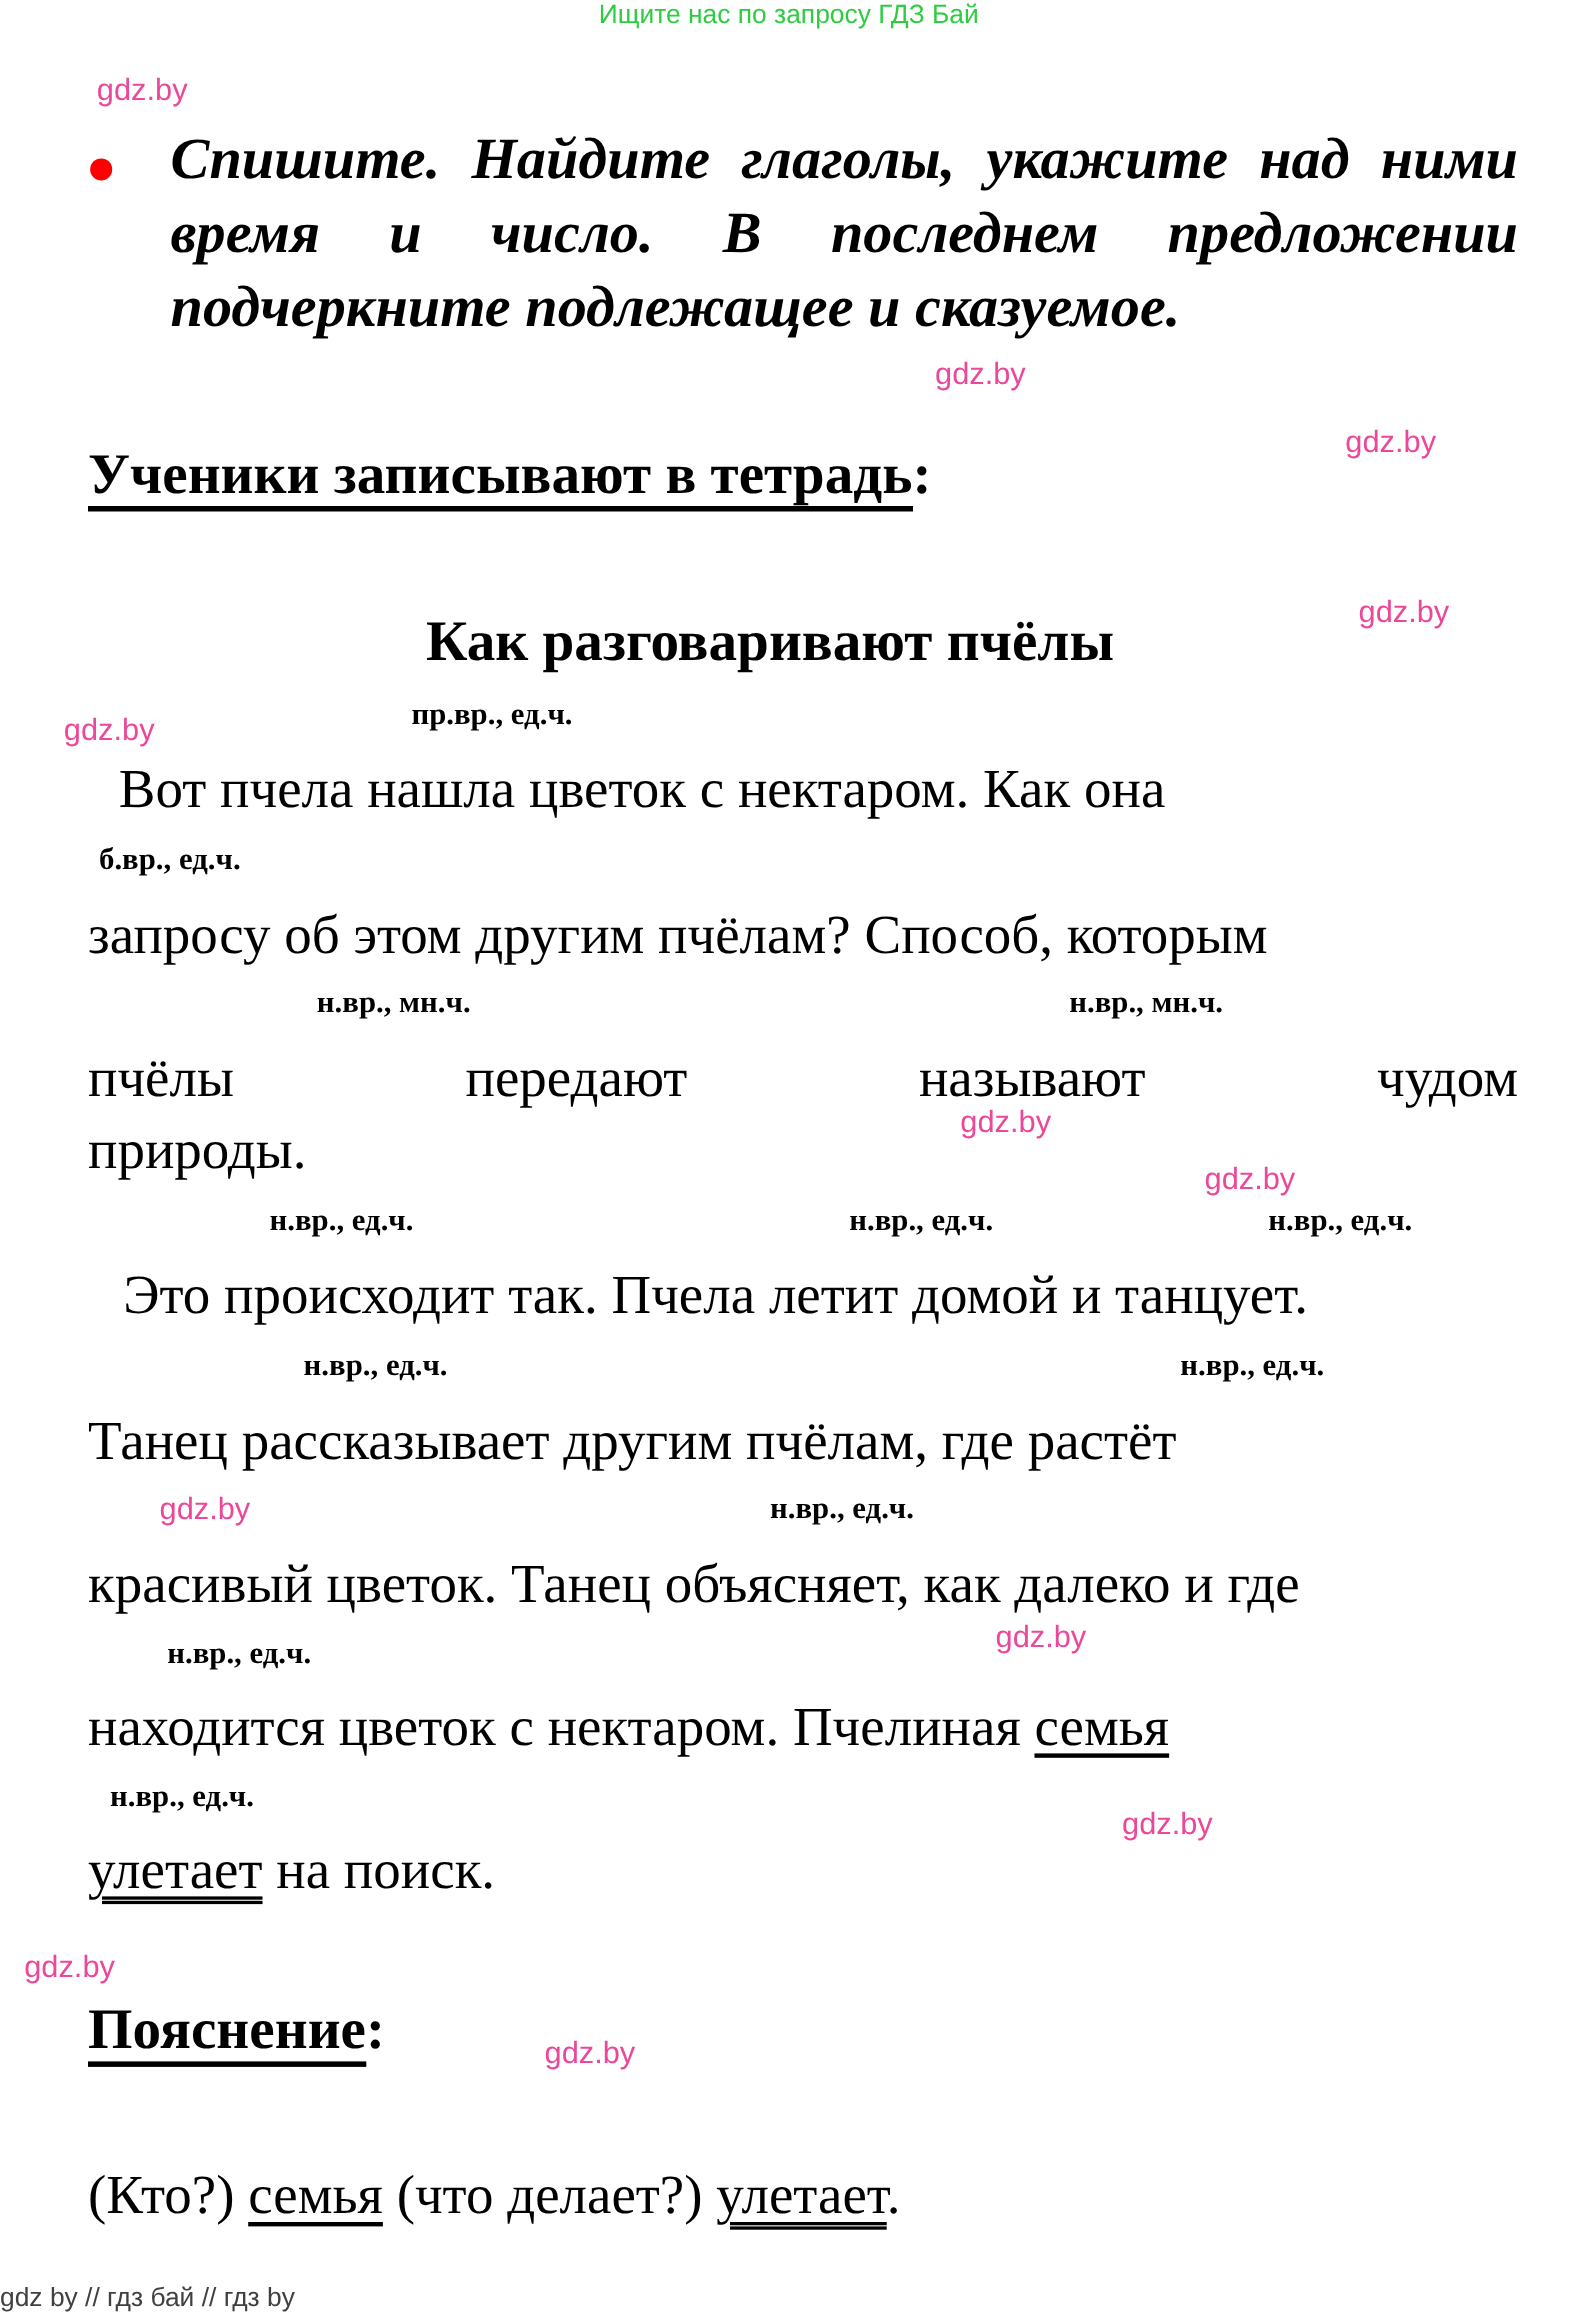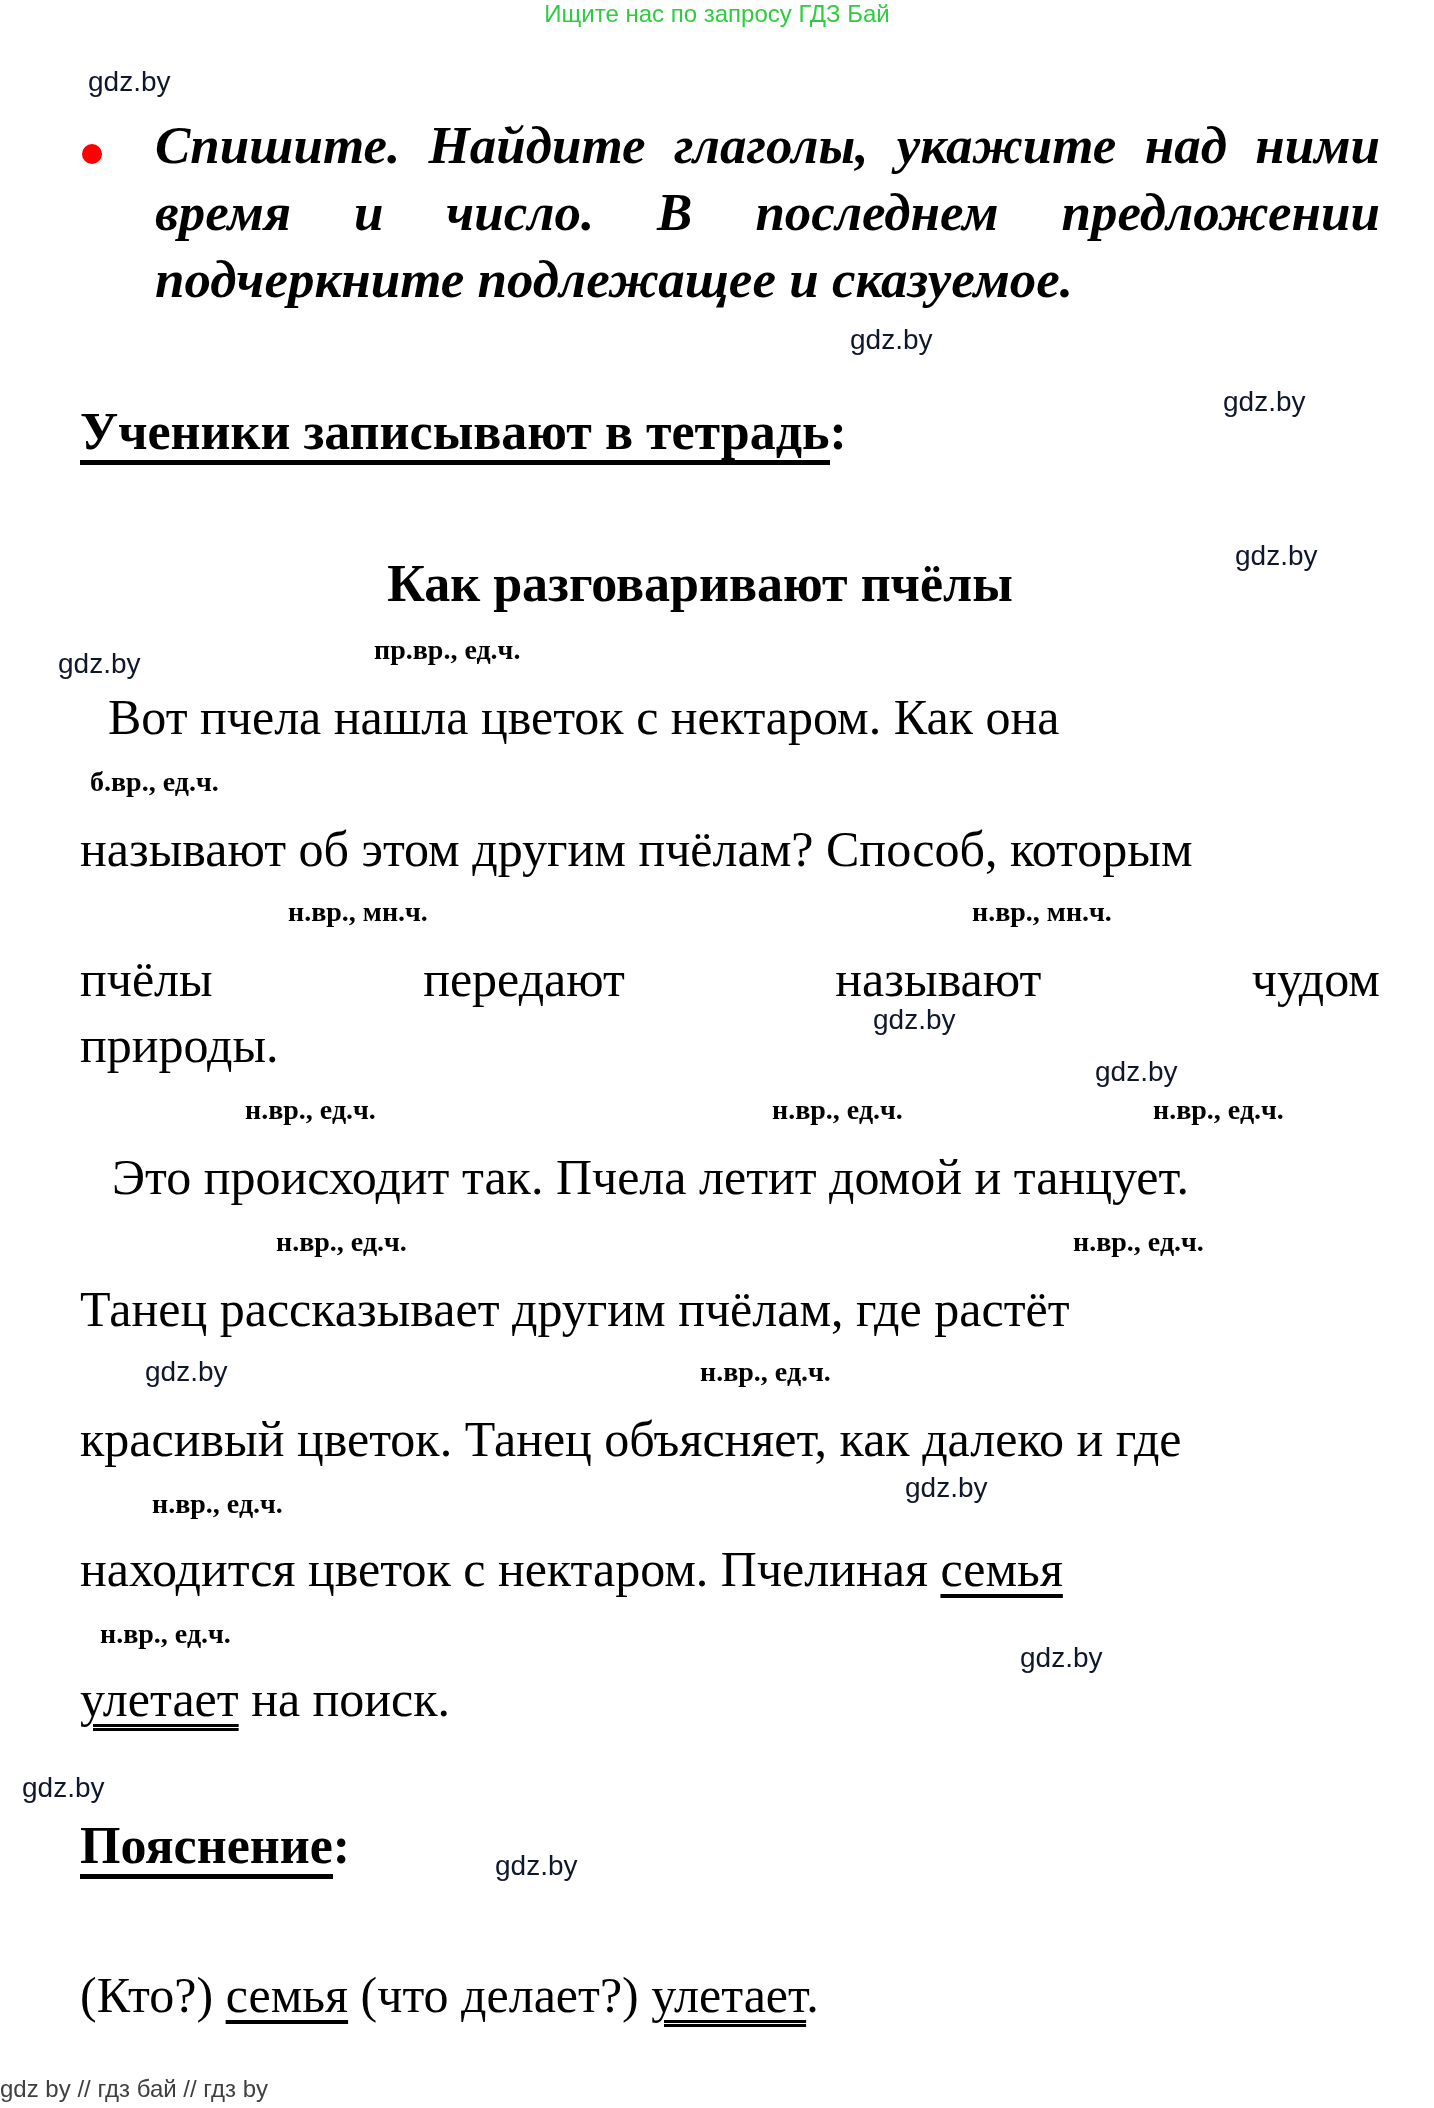--- a/index.html
+++ b/index.html
@@ -3,21 +3,21 @@
   <meta charset="utf-8">
   <style>
     html, body { margin: 0; padding: 0; background: #ffffff; }
     body { width: 1434px; height: 2108px; position: relative; overflow: hidden; color: #000; }
     .abs { position: absolute; white-space: nowrap; }
     .sans { font-family: "Liberation Sans", sans-serif; }
     .serif { font-family: "Liberation Serif", serif; }
 
     .top-banner { top: 0px; left: 0; width: 1434px; text-align: center; font-size: 24px; line-height: 28px; color: #2ecc40; }
     .footer { top: 2074px; left: 0; width: 1434px; text-align: left; font-size: 24px; line-height: 30px; color: #404040; }
-    .wm { font-size: 28px; line-height: 32px; color: #0f172a; }
+    .wm { font-size: 28px; line-height: 32px; color: #ec4899; }
 
     .bullet { left: 82px; top: 144px; width: 20px; height: 20px; border-radius: 50%; background: #ff0000; }
     .task { left: 155px; top: 112px; width: 1225px; font-size: 53px; line-height: 67px; font-weight: bold; font-style: italic; white-space: normal; text-align: justify; text-align-last: left; }
 
     .h-under { font-size: 52px; font-weight: bold; line-height: 60px; }
     .h-under .u { border-bottom: 5px solid #000; padding-bottom: 0px; }
     .title { font-size: 52px; font-weight: bold; line-height: 60px; left: 0; width: 1360px; text-align: center; }
 
     .note { font-size: 28px; font-weight: bold; line-height: 40px; }
     .line { font-size: 50px; line-height: 58px; }
@@ -64,21 +64,21 @@
     <div class="abs serif note" style="left: 772px; top: 1090px;">н.вр., ед.ч.</div>
     <div class="abs serif note" style="left: 1153px; top: 1090px;">н.вр., ед.ч.</div>
     <div class="abs serif note" style="left: 276px; top: 1222px;">н.вр., ед.ч.</div>
     <div class="abs serif note" style="left: 1073px; top: 1222px;">н.вр., ед.ч.</div>
     <div class="abs serif note" style="left: 700px; top: 1352px;">н.вр., ед.ч.</div>
     <div class="abs serif note" style="left: 152px; top: 1484px;">н.вр., ед.ч.</div>
     <div class="abs serif note" style="left: 100px; top: 1614px;">н.вр., ед.ч.</div>
   </div>
 
 <div class="abs serif line" style="left:108px; top:688px;">Вот пчела нашла цветок с нектаром. Как она</div>
-<div class="abs serif line" style="left:80px; top:820px;">называют об этом другим пчёлам? Способ, которым</div>
+<div class="abs serif line" style="left:80px; top:820px;">запросу об этом другим пчёлам? Способ, которым</div>
 <div class="abs serif line justify-line" style="left:80px; top:950px;">
   <span>пчёлы</span>
   <span>передают</span>
   <span>называют</span>
   <span>чудом</span>
 </div>
 <div class="abs serif line" style="left:80px; top:1016px;">природы.</div>
 <div class="abs serif line" style="left:112px; top:1148px;">Это происходит так. Пчела летит домой и танцует.</div>
 <div class="abs serif line" style="left:80px; top:1280px;">Танец рассказывает другим пчёлам, где растёт</div>
 <div class="abs serif line" style="left:80px; top:1410px;">красивый цветок. Танец объясняет, как далеко и где</div>

